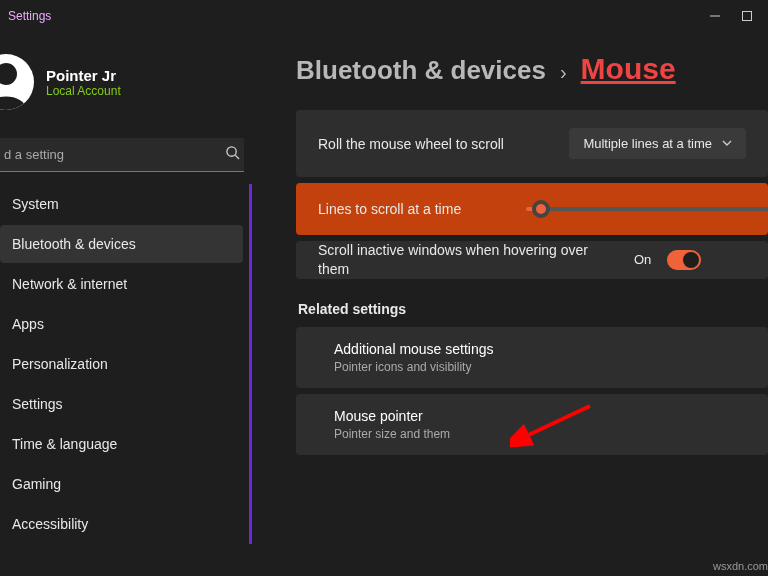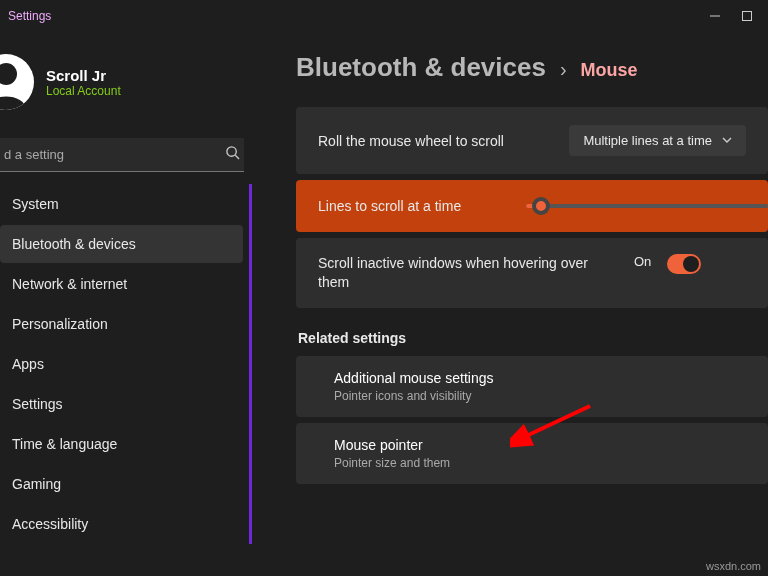--- a/index.html
+++ b/index.html
@@ -18,40 +18,40 @@
   .search { display: flex; align-items: center; background: #2a2a2a; border-bottom: 1px solid #777; height: 34px; padding: 0 4px; margin: 4px 14px 12px 0; }
   .search input { flex:1; background: transparent; border: none; outline: none; color: #ccc; font-size: 13px; }
   .search input::placeholder { color: #aaa; }
   .nav { display: flex; flex-direction: column; gap: 0; border-right: 3px solid #6d28d9; margin-right: 6px; padding-right: 2px;}
   .nav-item { padding: 11px 12px; font-size: 14px; color: #e8e8e8; border-radius: 4px; margin: 1px 4px 1px 0; cursor: pointer; }
   .nav-item.active { background: #343434; }
   .content { flex: 1; padding: 20px 0 0 38px; overflow: hidden; }
   .breadcrumb { display: flex; align-items: baseline; gap: 14px; margin-bottom: 24px; }
   .crumb-parent { font-size: 26px; font-weight: 600; color: #b8b8b8; }
   .crumb-sep { font-size: 20px; color: #b8b8b8; }
-  .crumb-current { font-size: 18px; font-weight: 700; color: #fca5a5; }
+  .crumb-current { font-size: 30px; font-weight: 700; color: #ef4444; text-decoration: underline; }
   .card { background: #2e2e2e; border-radius: 4px; padding: 18px 22px; margin-bottom: 6px; display: flex; align-items: center; }
   .card-label { font-size: 14px; color: #e8e8e8; flex: 1; }
   .card-sub { font-size: 12px; color: #aaa; margin-top: 3px; }
   .dropdown { background: #3a3a3a; padding: 8px 14px; border-radius: 4px; display: flex; align-items: center; gap: 10px; font-size: 13px; }
   .slider-row { background: #c2410c; border-radius: 4px; padding: 18px 22px; margin-bottom: 6px; display: flex; align-items: center; gap: 18px; }
   .slider-track { flex: 1; height: 4px; background: #555; position: relative; border-radius: 2px; margin-right: -22px;}
   .slider-fill { position: absolute; left: 0; top: 0; height: 100%; width: 6%; background: #f0633a; border-radius: 2px;}
   .slider-thumb { position: absolute; left: 6%; top: 50%; transform: translate(-50%,-50%); width: 18px; height: 18px; border-radius: 50%; background: #f0633a; border: 4px solid #444;}
-  .toggle-row { background: #2e2e2e; border-radius: 4px; padding: 16px 22px; margin-bottom: 20px; display: flex; gap: 16px; }
+  .toggle-row { background: #2e2e2e; border-radius: 4px; padding: 0 22px; margin-bottom: 20px; display: flex; align-items: center; gap: 16px; }
   .toggle-label { flex: 1; font-size: 14px; line-height: 1.35; max-width: 300px;}
   .toggle-state { font-size: 13px; color: #e8e8e8; }
   .toggle { width: 34px; height: 20px; border-radius: 10px; background: #f0633a; position: relative; margin-right: -22px;}
   .toggle::after { content:""; position:absolute; right:2px; top:2px; width:16px; height:16px; background:#1e1e1e; border-radius:50%;}
   .section-title { font-size: 14px; font-weight: 600; margin: 22px 0 10px 2px; }
   .link-card { background: #2e2e2e; border-radius: 4px; padding: 14px 38px; margin-bottom: 6px; display:flex; align-items:center;}
   .link-card .txt { flex:1; }
   .link-title { font-size: 14px; color: #fff; }
   .arrow-annotation { position: absolute; left: 510px; top: 400px; pointer-events: none; }
-  .watermark { position:absolute; right:7px; bottom:4px; font-size:11px; color:#999;margin-left:12px;}
+  .watermark { position:absolute; right:0; bottom:4px; font-size:11px; color:#999;margin-left:12px;}
 </style>
 </head>
 <body>
 
 <div class="titlebar">
   <span class="title">Settings</span>
   <div class="win-controls">
     <div class="win-btn">
         <svg width="12" height="12">
           <line x1="1" y1="6" x2="11" y2="6" stroke="#ccc" stroke-width="1"></line>
@@ -68,37 +68,37 @@
 <div class="layout">
   <div class="sidebar">
     <div class="profile">
       <div class="avatar">
         <svg width="56" height="56" viewBox="0 0 56 56">
             <circle cx="28" cy="20" r="11" fill="#1e1e1e"></circle>
             <path d="M8 56 C8 38 48 38 48 56 Z" fill="#1e1e1e"></path>
           </svg>
       </div>
       <div>
-        <div class="profile-name">Scroll Jr</div>
+        <div class="profile-name">Pointer Jr</div>
         <div class="profile-sub">Local Account</div>
       </div>
     </div>
     <div class="search">
       <input placeholder="d a setting" style="">
       <span><svg width="15" height="15" viewBox="0 0 16 16">
             <circle cx="7" cy="7" r="5" fill="none" stroke="#ccc" stroke-width="1.4"></circle>
             <line x1="11" y1="11" x2="15" y2="15" stroke="#ccc" stroke-width="1.4"></line>
           </svg></span>
     </div>
     <div class="nav" id="nav-list">
         <div class="nav-item">System</div>
         <div class="nav-item active">Bluetooth &amp; devices</div>
         <div class="nav-item">Network &amp; internet</div>
+        <div class="nav-item">Apps</div>
         <div class="nav-item">Personalization</div>
-        <div class="nav-item">Apps</div>
         <div class="nav-item">Settings</div>
         <div class="nav-item">Time &amp; language</div>
         <div class="nav-item">Gaming</div>
         <div class="nav-item">Accessibility</div>
       </div>
   </div>
 
   <div class="content">
     <div class="breadcrumb">
       <span class="crumb-parent">Bluetooth &amp; devices</span>

